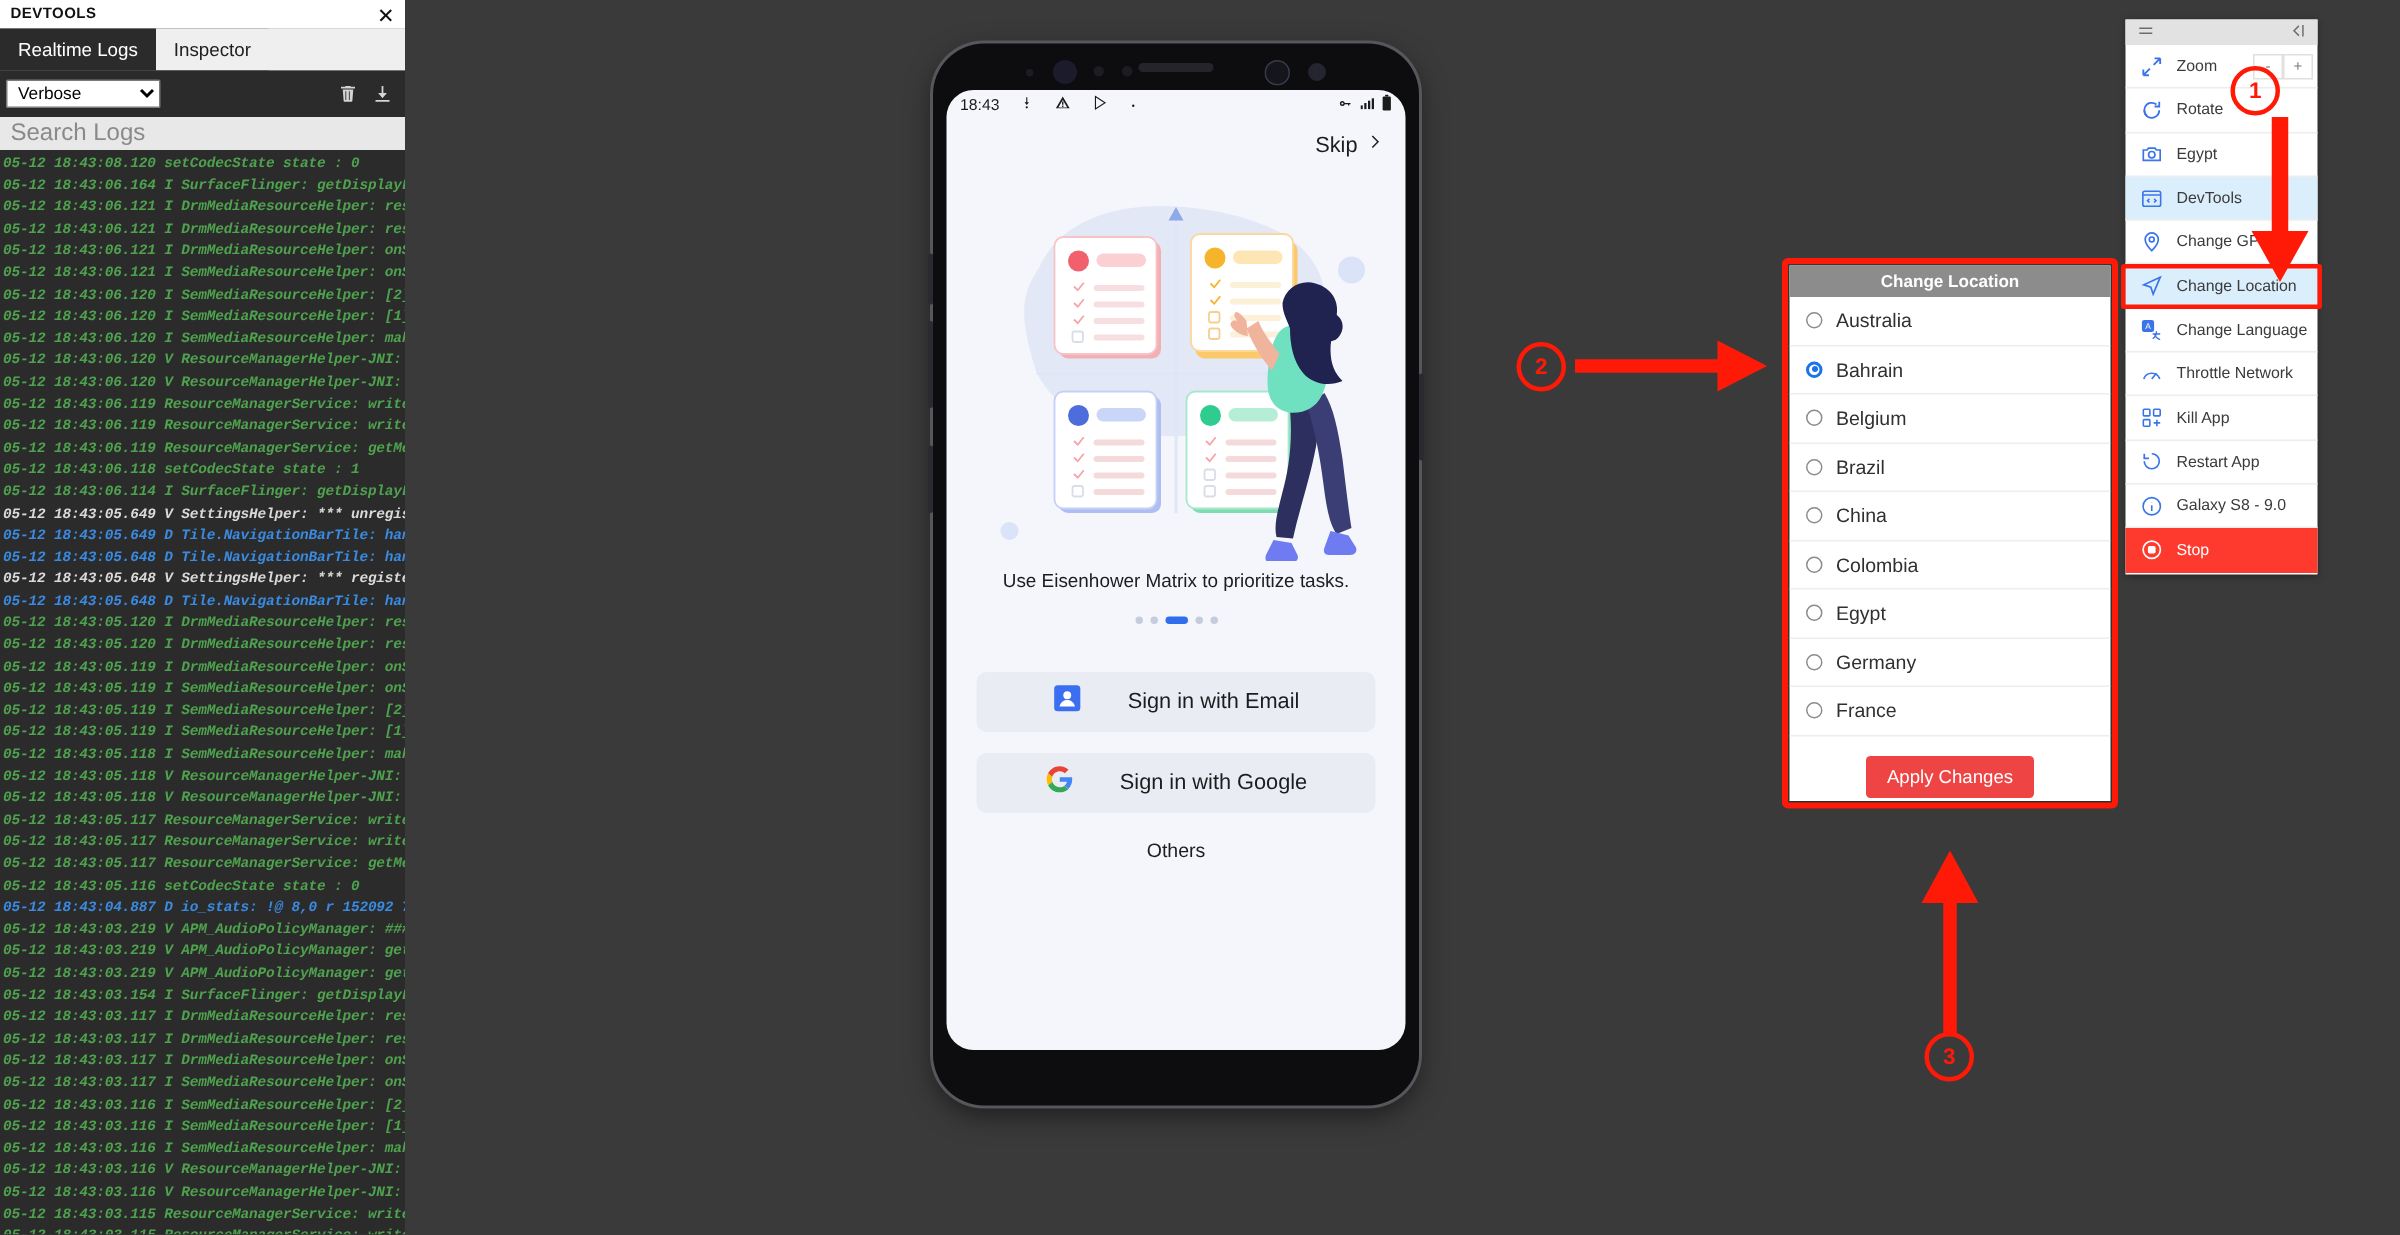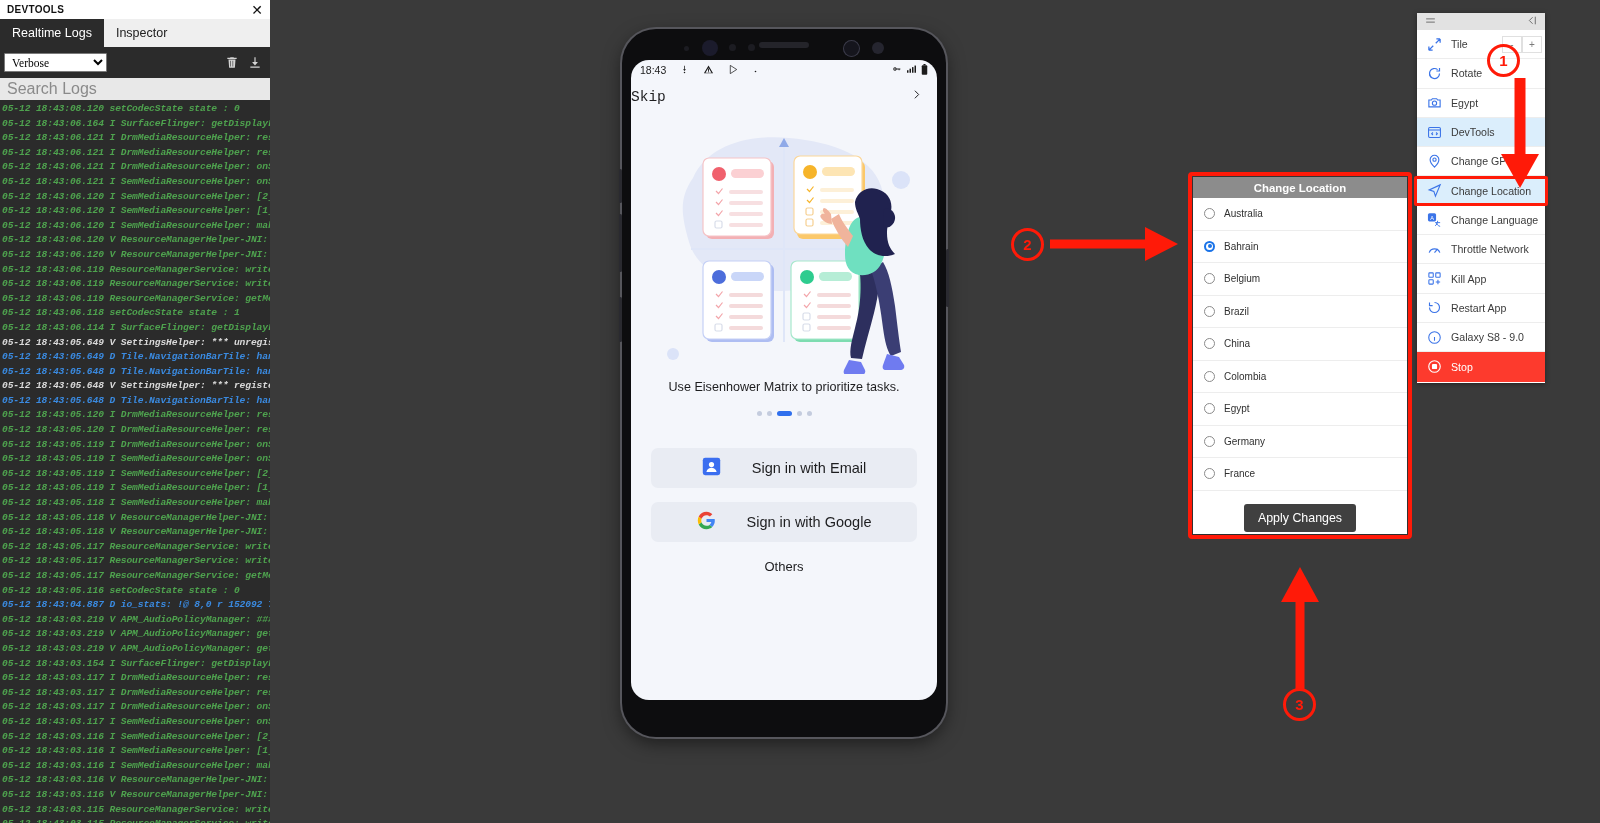--- a/index.html
+++ b/index.html
@@ -28,21 +28,21 @@
     color: #202020; cursor: pointer;
   }
   .dt-tab.active { background: #2b2b2b; color: #ffffff; }
   .dt-tabs-filler { flex: 1; background: #efefef; }
   .dt-controls {
     height: 31px; display: flex; align-items: center; padding: 0 8px 0 4px;
     background: #2b2b2b; gap: 6px;
   }
   .dt-select {
     width: 103px; height: 19px; background: #fff; border: 1px solid #7a7a7a;
-    font-size: 11.5px; color: #000; font-family: Liberation Serif, serif;
+    font-size: 11.5px; color: #000; font-family: Liberation Sans, sans-serif;
     padding-left: 3px; border-radius: 1px;
   }
   .dt-icons { margin-left: auto; display: flex; gap: 9px; align-items: center; }
   .dt-icon { width: 14px; height: 15px; cursor: pointer; }
   .dt-search {
     height: 22px; background: #e8e8e8; display: flex; align-items: center;
     padding-left: 7px; margin: 0 0 0 0;
   }
   .dt-search input {
     border: 0; background: transparent; width: 100%; outline: none;
@@ -78,22 +78,22 @@
   .phone-screen {
     position: absolute; left: 9px; top: 31px; width: 306px; height: 640px;
     background: #f4f6fb; border-radius: 18px; overflow: hidden;
   }
   .status-bar {
     height: 20px; display: flex; align-items: center; padding: 0 9px; font-size: 10.5px;
     color: #1b1b1b; gap: 14px;
   }
   .sb-right { margin-left: auto; display: flex; align-items: center; gap: 4px; }
   .skip-row {
-    display: flex; justify-content: space-between; align-items: center;
-    padding: 8px 14px 0 0; gap: 5px; font-family: Liberation Mono, monospace;
+    display: flex; justify-content: flex-end; align-items: center;
+    padding: 8px 14px 0 0; gap: 5px;
   }
   .skip-text { font-size: 14.5px; color: #1d1d1f; }
   .illus { height: 268px; position: relative; }
   .caption {
     text-align: center; font-size: 12.6px; color: #1d1d1f; padding-top: 6px;
   }
   .dots { display: flex; justify-content: center; gap: 5px; margin-top: 17px; }
   .dot { width: 5px; height: 5px; border-radius: 50%; background: #c4ccde; }
   .dot.active { width: 15px; border-radius: 3px; background: #2f6fed; }
   .signin-wrap { padding: 32px 20px 0 20px; }
@@ -130,24 +130,24 @@
     width: 11px; height: 11px; border-radius: 50%; border: 1px solid #8b8b8b;
     background: #fff; flex: 0 0 auto;
   }
   .radio.sel {
     border: 2px solid #1a73e8; background: #fff; position: relative;
   }
   .radio.sel::after {
     content: ""; position: absolute; left: 1.5px; top: 1.5px; width: 4px; height: 4px;
     border-radius: 50%; background: #1a73e8;
   }
-  .loc-label { font-size: 10px; color: #303030; }
+  .loc-label { font-size: 13px; color: #303030; }
   .apply-wrap { display: flex; justify-content: center; padding-top: 13px; }
   .apply-btn {
-    background: #404040; color: #fff; font-size: 12.4px; padding: 7px 14px;
+    background: #ef4444; color: #fff; font-size: 12.4px; padding: 7px 14px;
     border: 0; border-radius: 3px; cursor: pointer;
     font-family: "Liberation Sans", sans-serif;
   }
 
   
   .toolbar {
     position: absolute; left: 1417px; top: 13px; width: 128px; height: 370px;
     background: #ffffff; box-shadow: 0 1px 5px rgba(0,0,0,.4);
   }
   .tb-header {
@@ -527,21 +527,21 @@
           </svg>
       </span>
     </div>
     <div id="tb-list">
         <div class="tb-item">
           <span style="display: flex;">
             <svg class="tb-ico" viewBox="0 0 24 24" fill="none" stroke="#3b74e8" stroke-width="2">
               <path d="M14 10l7-7M21 3v6M21 3h-6M10 14l-7 7M3 21v-6M3 21h6"></path>
             </svg>
           </span>
-          <span class="tb-label">Tile</span>
+          <span class="tb-label">Zoom</span>
           <span class="zoom-ctrls">
             <span class="zoom-btn">-</span>
             <span class="zoom-btn">+</span>
           </span>
         </div>
         <div class="tb-item">
           <span style="display: flex;">
             <svg class="tb-ico" viewBox="0 0 24 24" fill="none" stroke="#3b74e8" stroke-width="1.9">
               <path d="M20 12a8 8 0 11-3-6.2"></path>
               <path d="M20 3v5h-5"></path>

